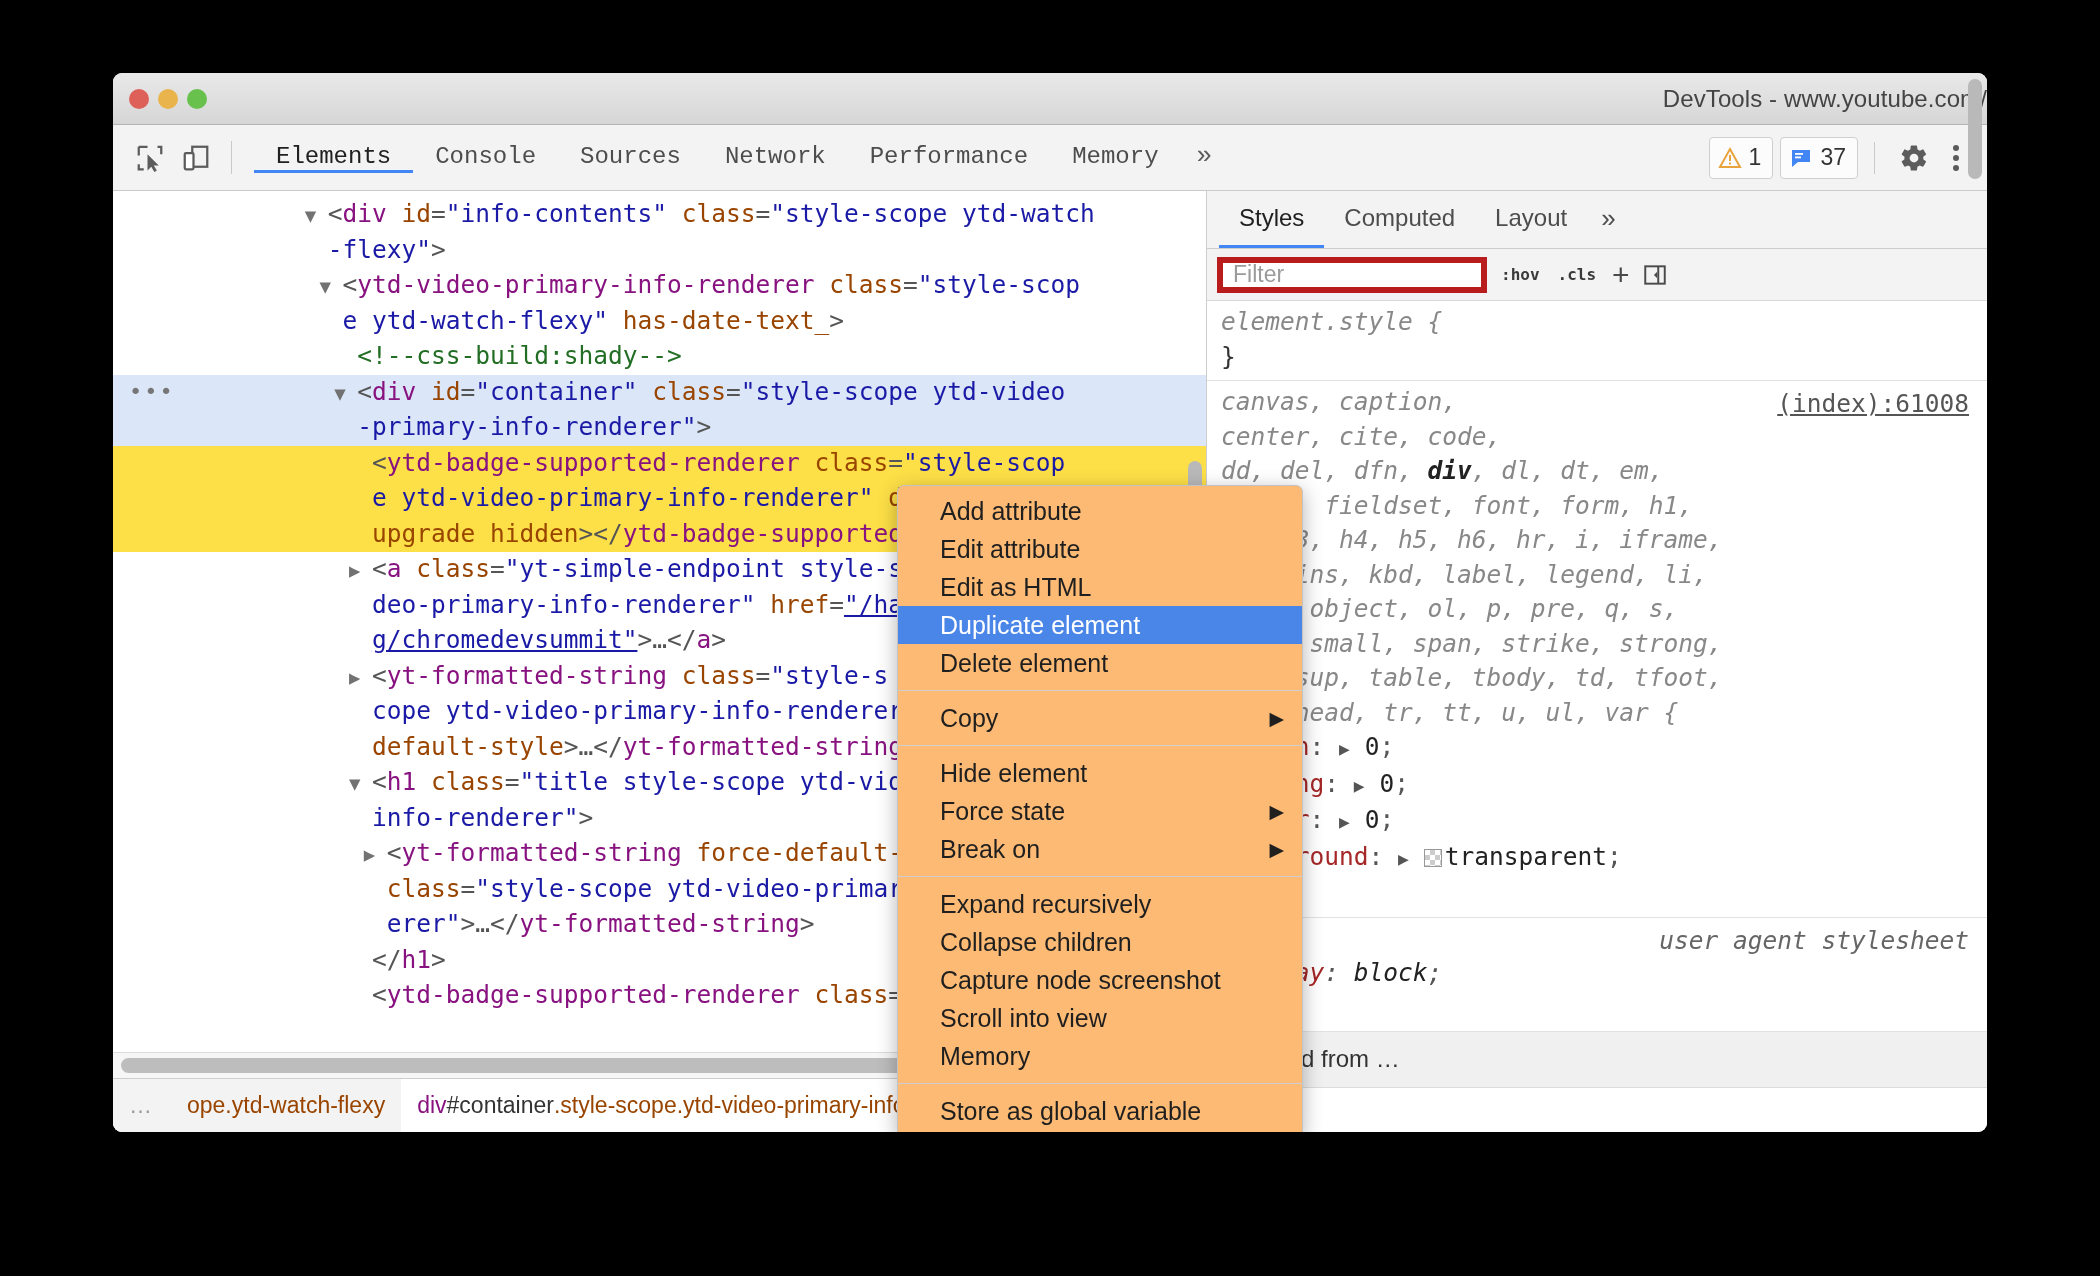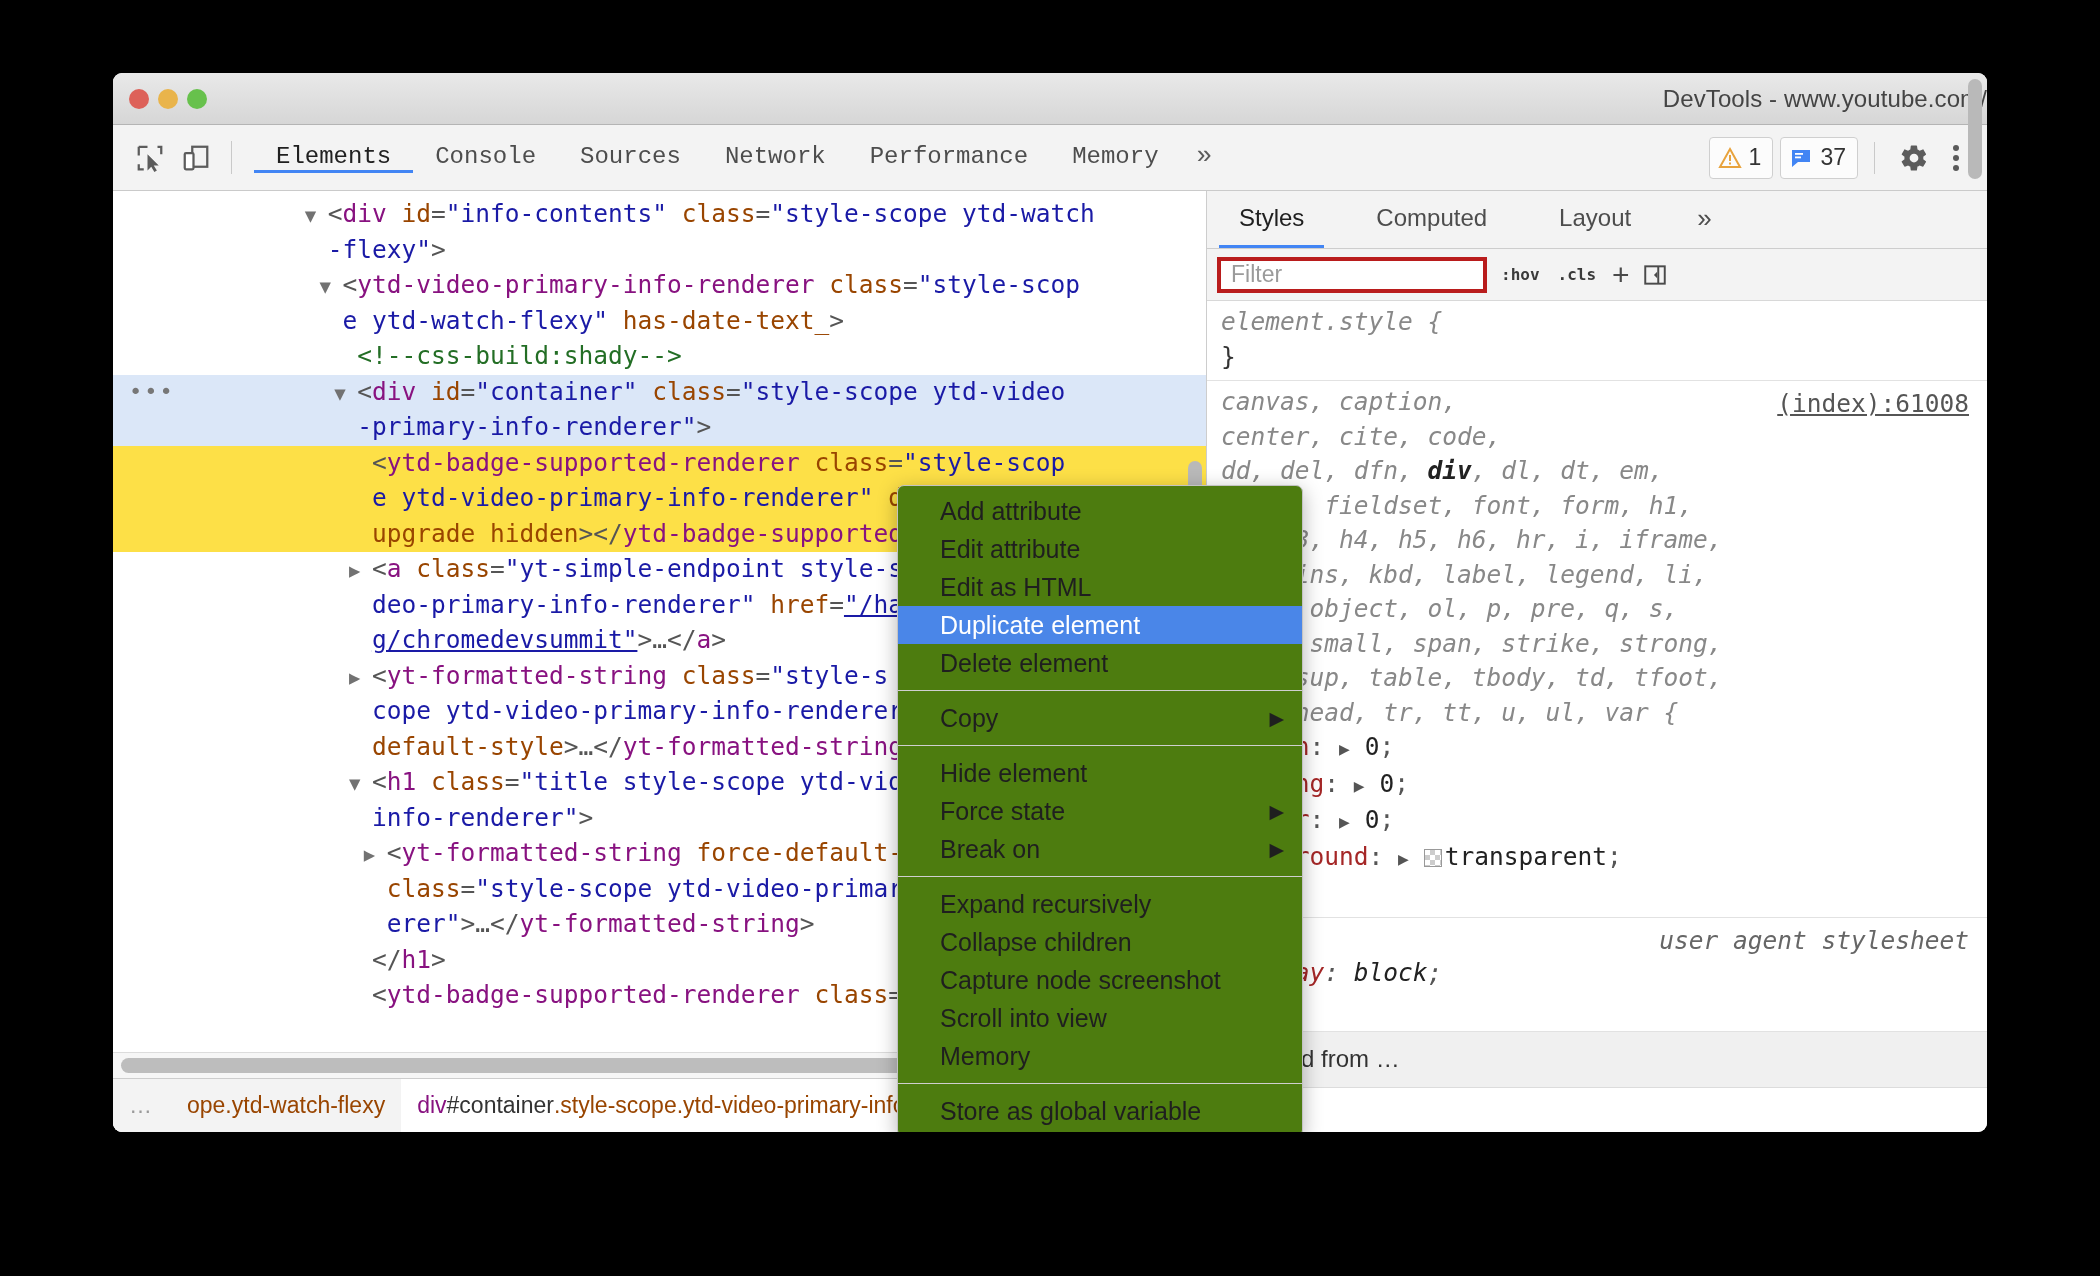--- a/index.html
+++ b/index.html
@@ -138,37 +138,37 @@
   }
   .crumb.sel { background: #fff; }
   .crumb .c-tag { color: #881280; }
   .crumb .c-id  { color: #333; }
 
   
   #styles-pane { flex: 1; display: flex; flex-direction: column; background: #fff; min-width: 0; }
   #styles-tabs {
     height: 58px; flex: none; background: #f3f3f3;
     border-bottom: 1px solid #cdcdcd;
-    display: flex; align-items: stretch; padding-left: 12px; gap: 32px;
+    display: flex; align-items: stretch; padding-left: 12px;
   }
   .stab {
     display: flex; align-items: center; padding: 0 20px; font-size: 24px;
     color: #4d4d4d; cursor: pointer; border-bottom: 3px solid transparent;
   }
   .stab.active { color: #202020; border-bottom-color: #4285f4; }
   .stab.chev { font-size: 26px; padding: 0 14px; }
 
   #styles-toolbar {
     height: 52px; flex: none; background: #f3f3f3;
     border-bottom: 1px solid #d8d8d8;
     display: flex; align-items: center; padding: 0 10px; gap: 10px;
   }
   #filter-input {
     width: 270px; height: 36px; background: #fff;
-    border: 4px solid #b91c1c; font-size: 23px; color: #333;
+    border: 6px solid #b91c1c; font-size: 23px; color: #333;
     padding: 0 10px; font-family: "Liberation Sans", sans-serif;
   }
   #filter-input::placeholder { color: #9b9b9b; }
   .st-btn {
     font-family: "DejaVu Sans Mono", monospace; font-size: 16px;
     font-weight: bold; color: #3a3a3a; cursor: pointer; padding: 0 4px;
   }
   .st-plus { font-size: 30px; color: #4a4a4a; cursor: pointer; padding: 0 2px; line-height: 1; }
   .st-panel-icon { cursor: pointer; display: flex; align-items: center; }
 
@@ -204,21 +204,21 @@
   #styles-vscroll {
     position: absolute; right: 5px; top: 6px;
     width: 14px; height: 100px; border-radius: 7px; background: #b9b9b9;
     cursor: pointer;
   }
 
   
   #ctxmenu {
     position: absolute; left: 784px; top: 412px;
     width: 406px;
-    background: #4d7c0f;
+    background: #fdba74;
     border: 1px solid #c3c3c3;
     border-radius: 7px;
     box-shadow: 0 5px 20px rgba(0,0,0,.3);
     padding: 6px 0;
     z-index: 50;
     font-size: 25px; color: #1f1f1f;
     overflow: hidden;
   }
   .mi {
     height: 38px; display: flex; align-items: center;

